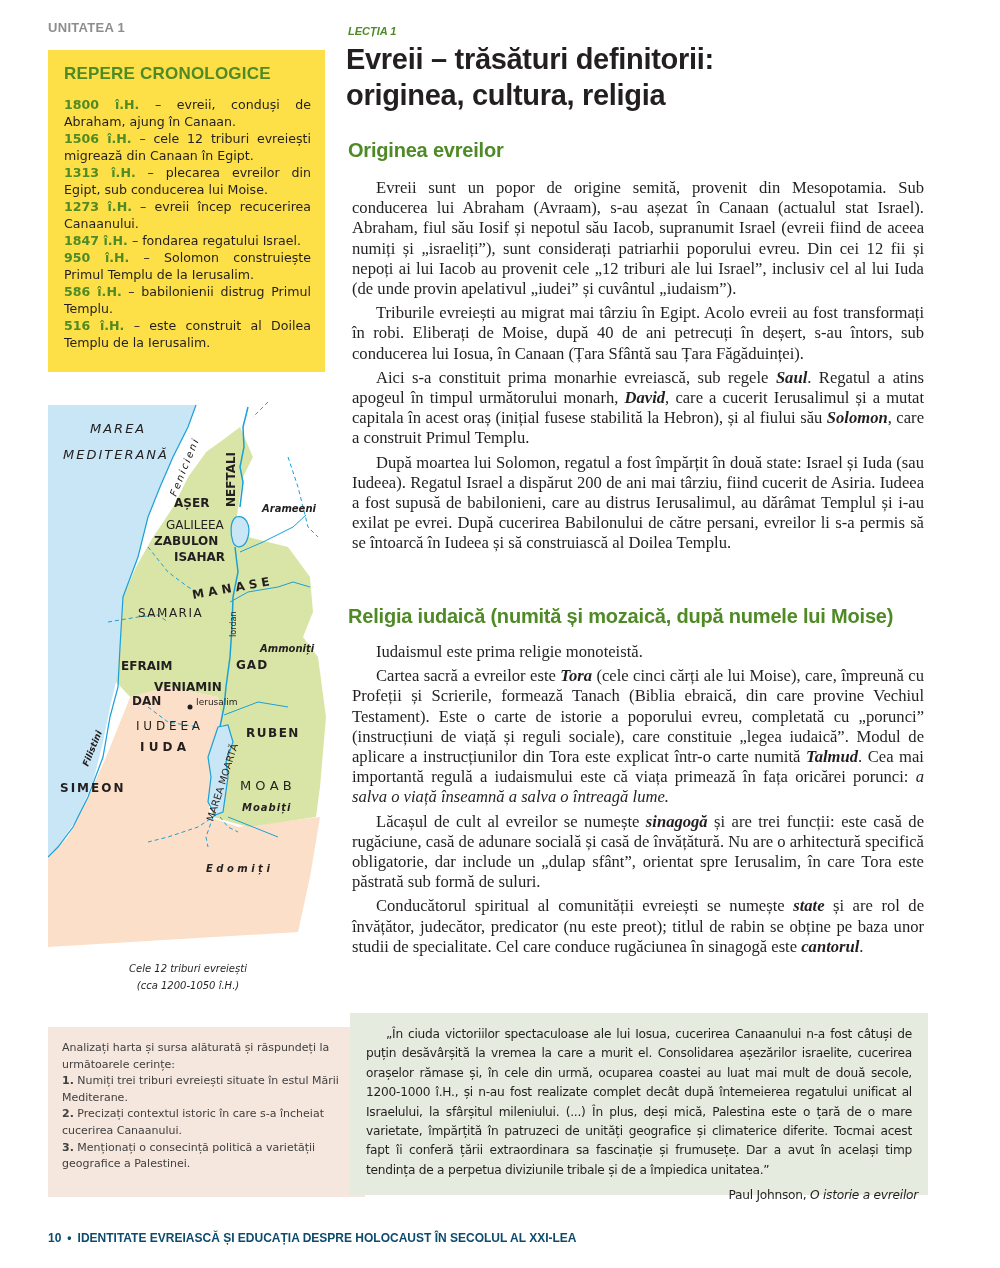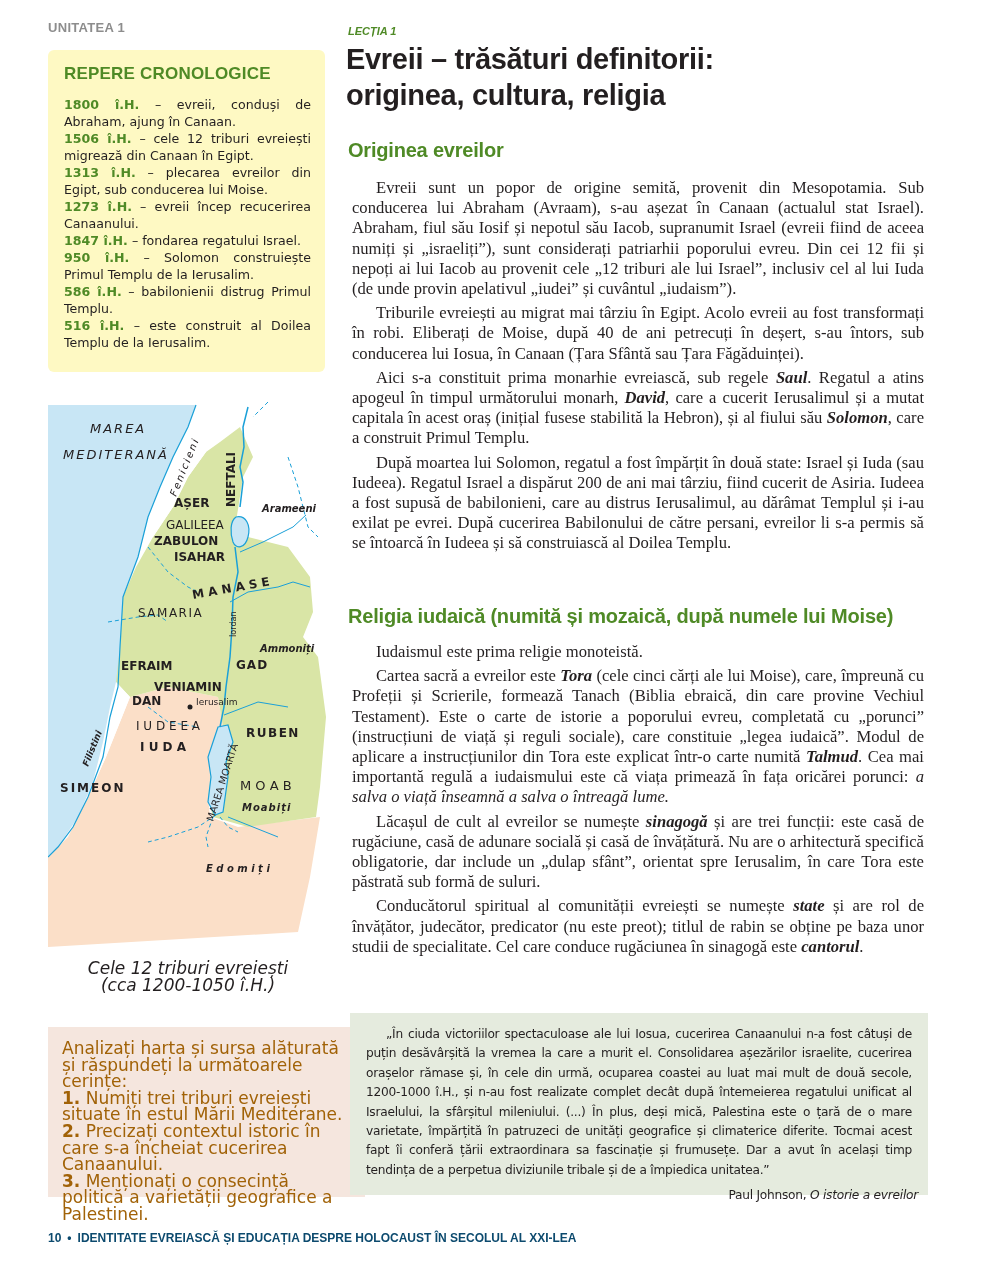--- a/index.html
+++ b/index.html
@@ -1,29 +1,29 @@
 <!DOCTYPE html>
 <html><head>
 <meta charset="utf-8">
 <style>
   html, body { margin: 0; padding: 0; background: #ffffff; }
   body { width: 1000px; height: 1268px; position: relative; overflow: hidden; font-family: "Liberation Sans", "DejaVu Sans", sans-serif; color: #231f20; }
   .abs { position: absolute; }
 
   .unit-label { left: 48px; top: 20px; font-size: 13px; font-weight: bold; color: #8d8d8d; letter-spacing: 0.3px; }
 
-  .chrono-box { left: 48px; top: 50px; width: 277px; height: 322px; background: #fef9c3; box-sizing: border-box; padding: 14px 14px 2px 16px; border-radius: 6px; }
+  .chrono-box { left: 48px; top: 50px; width: 277px; height: 322px; background: #fde047; box-sizing: border-box; padding: 14px 14px 2px 16px; }
   .chrono-title { font-size: 17px; font-weight: bold; color: #4f8a26; margin: 0 0 12px 0; letter-spacing: 0.2px; }
   .chrono-item { font-family: "DejaVu Sans", sans-serif; font-size: 12.6px; line-height: 17px; text-align: justify; color: #231f20; }
   .chrono-year { color: #4f8a26; font-weight: bold; }
 
   .map-wrap { left: 48px; top: 397px; width: 280px; height: 550px; }
-  .map-caption { left: 48px; top: 960px; width: 280px; text-align: center; font-family: "DejaVu Sans", sans-serif; font-style: italic; font-size: 17px; line-height: 17px; color: #231f20; }
+  .map-caption { left: 48px; top: 960px; width: 280px; text-align: center; font-family: "DejaVu Sans", sans-serif; font-style: italic; font-size: 10px; line-height: 17px; color: #231f20; }
 
-  .task-box { left: 48px; top: 1027px; width: 317px; height: 170px; background: #f5e6de; box-sizing: border-box; padding: 13px 12px 8px 14px; font-family: "DejaVu Sans", sans-serif; font-size: 17px; line-height: 16.6px; color: #a16207; }
+  .task-box { left: 48px; top: 1027px; width: 317px; height: 170px; background: #f5e6de; box-sizing: border-box; padding: 13px 12px 8px 14px; font-family: "DejaVu Sans", sans-serif; font-size: 11px; line-height: 16.6px; color: #404040; }
   .task-box p { margin: 0; }
   .task-num { font-weight: bold; }
 
   .lesson-label { left: 348px; top: 25px; font-size: 11px; font-weight: bold; color: #4f8a26; font-style: italic; }
   .lesson-title { left: 346px; top: 41px; width: 600px; font-size: 29px; line-height: 36px; font-weight: bold; color: #231f20; letter-spacing: -0.3px; }
 
   .sec-heading { font-size: 20px; font-weight: bold; color: #4f8a26; letter-spacing: -0.2px; }
   .sec1-heading { left: 348px; top: 139px; }
   .sec2-heading { left: 348px; top: 605px; }
 

